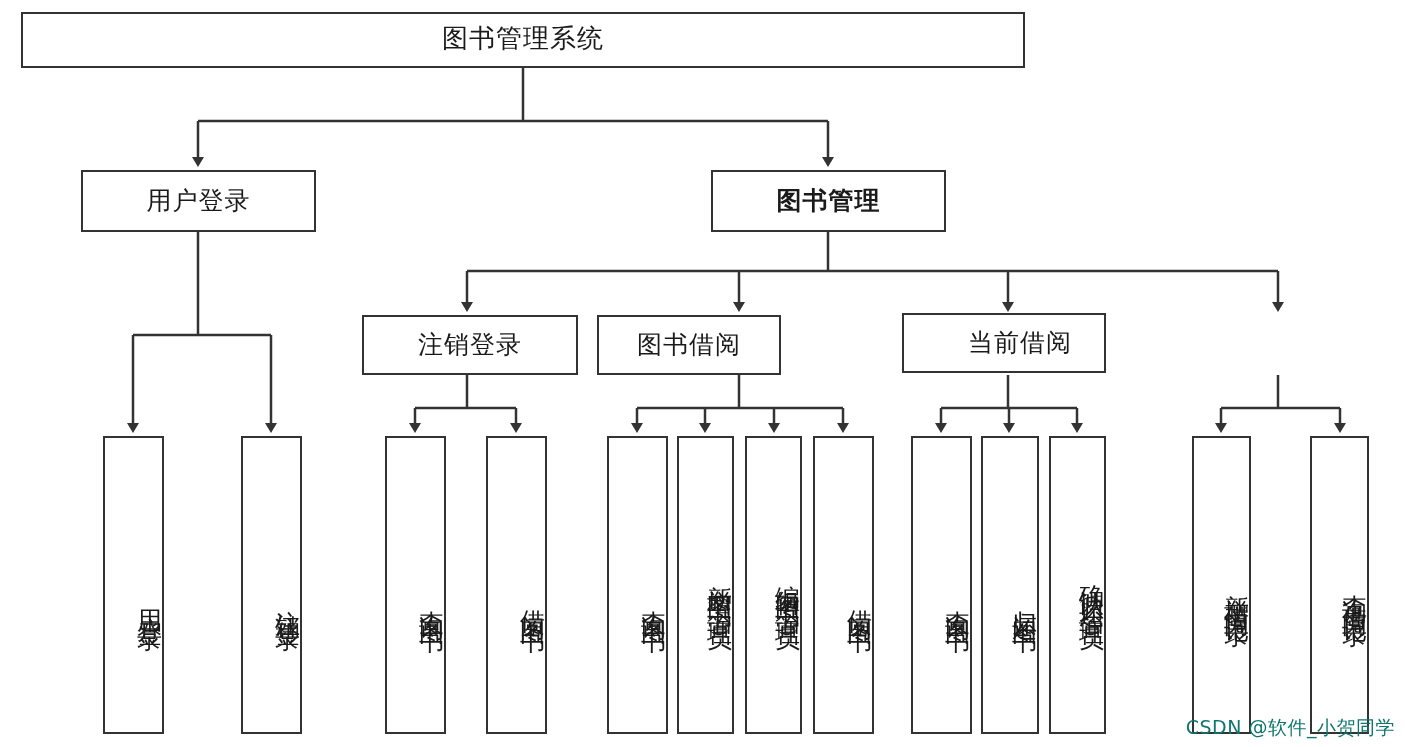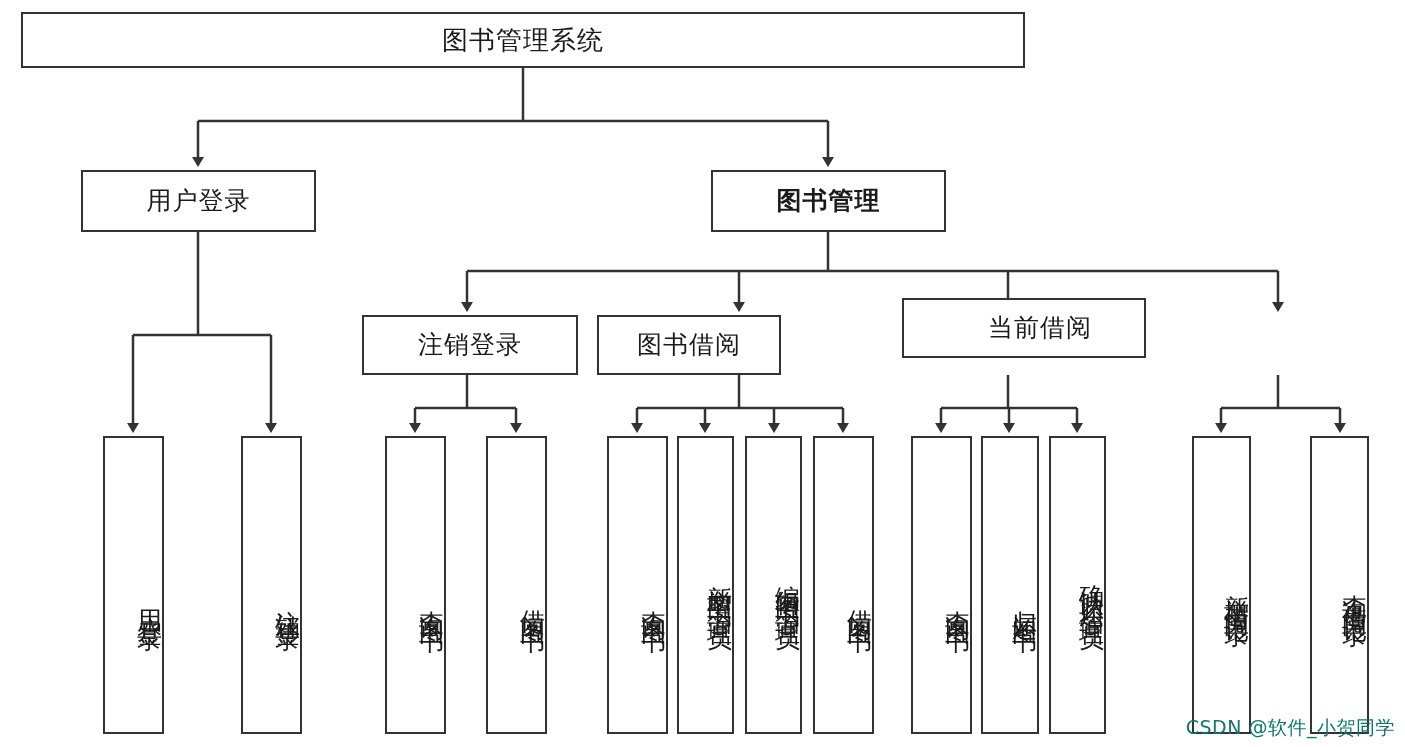--- a/index.html
+++ b/index.html
@@ -34,20 +34,21 @@
     justify-content: center;
     color: #1a1a1a;
   }
   .node.horiz {
     font-size: 25px;
     letter-spacing: 1px;
     line-height: 1.1;
   }
   .node.root {
     font-size: 26px;
+    font-family: Liberation Mono, monospace;
   }
   .node.vert {
     writing-mode: vertical-rl;
     text-orientation: upright;
     font-size: 25px;
     letter-spacing: 6px;
     line-height: 1.05;
     padding-top: 34px;
     align-items: flex-start;
     justify-content: center;
@@ -139,21 +140,21 @@
   <div class="node horiz" style="left:711px; top:170px; width:235px; height:62px;font-weight:bold;">
     <span>图书管理</span>
   </div>
 
   <div class="node horiz" style="left:362px; top:315px; width:216px; height:60px;">
     <span>注销登录</span>
   </div>
   <div class="node horiz" style="left:597px; top:315px; width:184px; height:60px;">
     <span>图书借阅</span>
   </div>
-  <div class="node horiz" style="left:902px; top:298px; width:244px; height:60px;padding-left:32px;">
+  <div class="node horiz" style="left:902px; top:313px; width:204px; height:60px;padding-left:32px;">
     <span>当前借阅</span>
   </div>
 
   <div class="node vert" style="left:103px; top:436px; width:61px; height:298px;">
     <span class="vlabel">用户登录</span>
   </div>
   <div class="node vert" style="left:241px; top:436px; width:61px; height:298px;">
     <span class="vlabel">注销登录</span>
   </div>
 

